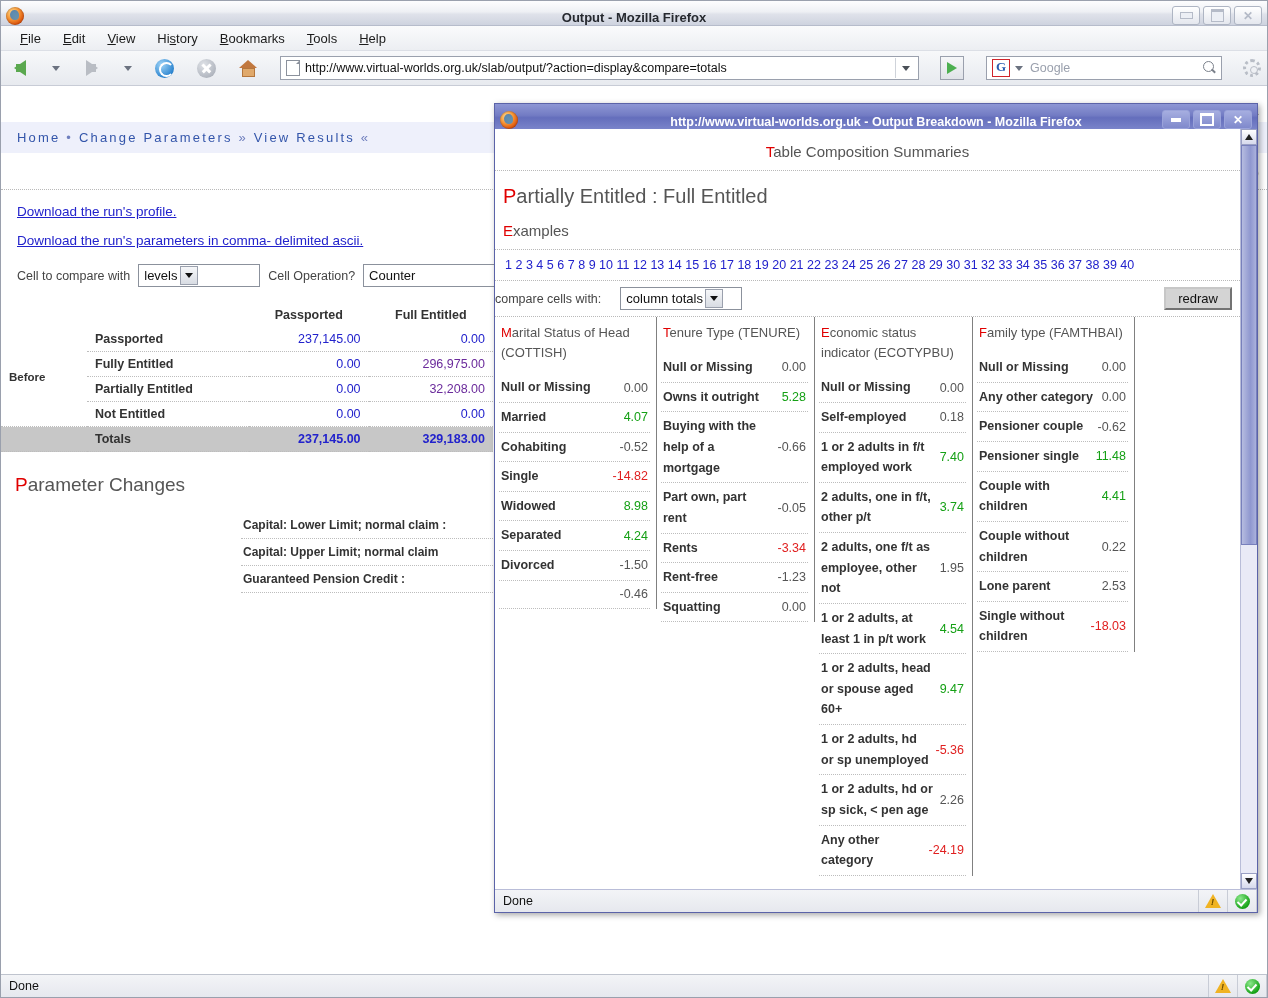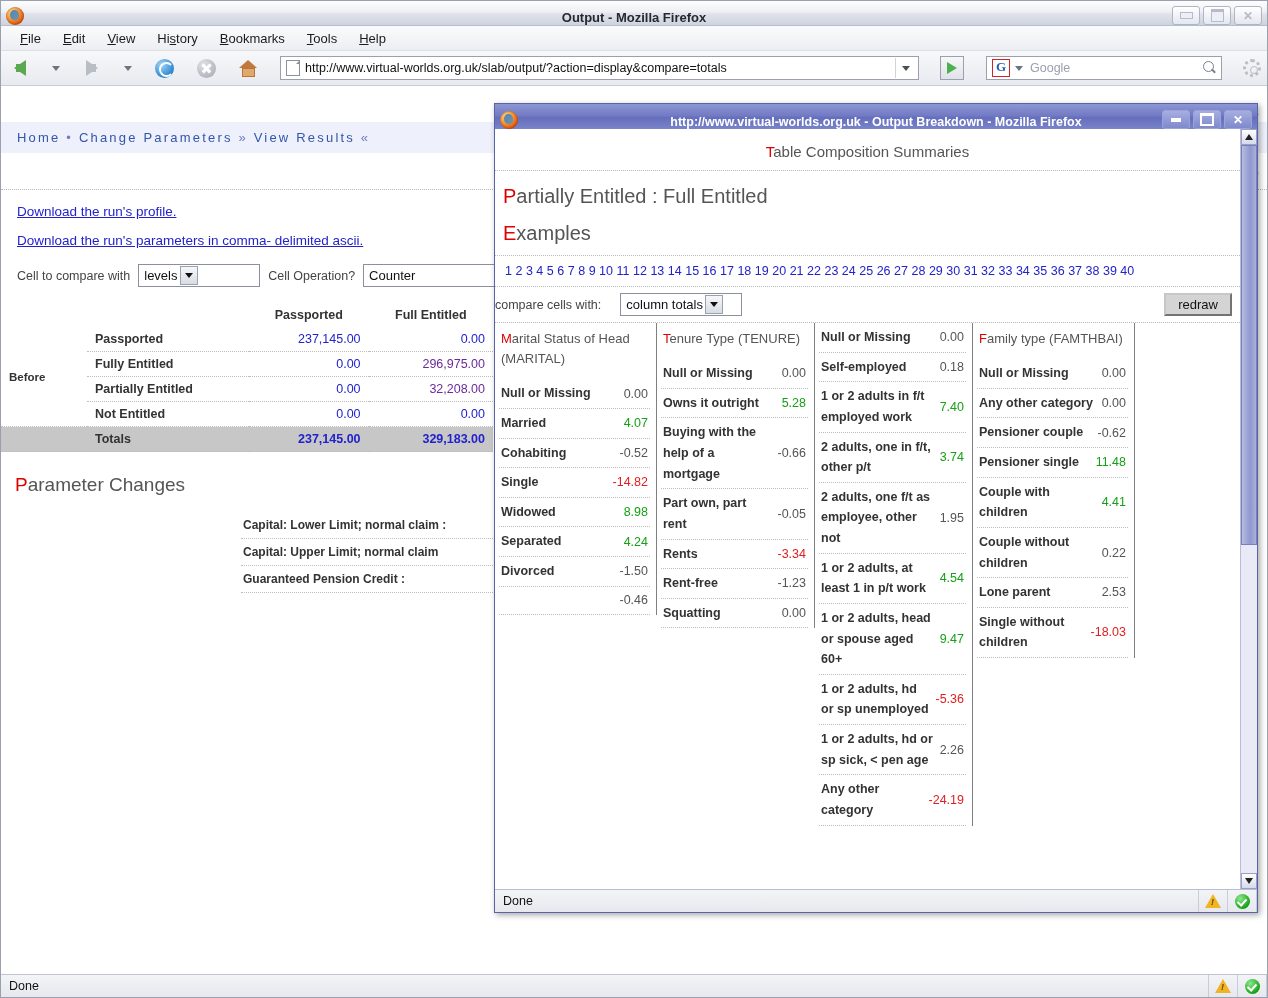--- a/index.html
+++ b/index.html
@@ -323,21 +323,21 @@
   }
   .sc-track{flex:1 1 auto;background:#e9eaf6;}
   .tcs-title{
     text-align:center;font-size:15px;color:#555;padding:14px 0 10px 0;
     border-bottom:1px dotted #b9b9b9;
   }
   .pop-h1{
     font-size:20px;color:#555;padding:14px 0 0 8px;
   }
   .pop-h2{
-    font-size:20px;color:#555;padding:14px 0 10px 8px;
+    font-size:15px;color:#555;padding:14px 0 10px 8px;
     border-bottom:1px dotted #b9b9b9;
   }
   .numrow{
     padding:8px 8px 8px 10px;font-size:12.5px;color:#2222cc;
     letter-spacing:0;border-bottom:1px dotted #b9b9b9;
     white-space:nowrap;
   }
   .numrow a{color:#2222cc;text-decoration:none;margin-right:3.5px;}
   .ctlrow{
     display:flex;align-items:center;justify-content:flex-end;gap:6px;
@@ -603,21 +603,21 @@
             <span class="car">
                 <i></i>
               </span>
           </span>
         </span>
         <span class="btn">redraw</span>
       </div>
 
       <div class="brk-cols" id="brk-cols">
           <div class="brk-col c1">
-            <div class="brk-hdr"><span class="cap-red">M</span><span>arital Status of Head (MARITAL)</span></div>
+            <div class="brk-hdr"><span class="cap-red">M</span><span>arital Status of Head (COTTISH)</span></div>
             <div class="brk-row">
               <span class="brk-lbl">Null or Missing</span>
               <span class="brk-val v-neu">0.00</span>
             </div>
             <div class="brk-row">
               <span class="brk-lbl">Married</span>
               <span class="brk-val v-pos">4.07</span>
             </div>
             <div class="brk-row">
               <span class="brk-lbl">Cohabiting</span>
@@ -669,20 +669,21 @@
             <div class="brk-row">
               <span class="brk-lbl">Rent-free</span>
               <span class="brk-val v-neu">-1.23</span>
             </div>
             <div class="brk-row">
               <span class="brk-lbl">Squatting</span>
               <span class="brk-val v-neu">0.00</span>
             </div>
           </div>
           <div class="brk-col c3">
+            <div class="brk-hdr"><span class="cap-red">E</span><span>conomic status indicator (ECOTYPBU)</span></div>
             <div class="brk-row">
               <span class="brk-lbl">Null or Missing</span>
               <span class="brk-val v-neu">0.00</span>
             </div>
             <div class="brk-row">
               <span class="brk-lbl">Self-employed</span>
               <span class="brk-val v-neu">0.18</span>
             </div>
             <div class="brk-row">
               <span class="brk-lbl">1 or 2 adults in f/t employed work</span>

